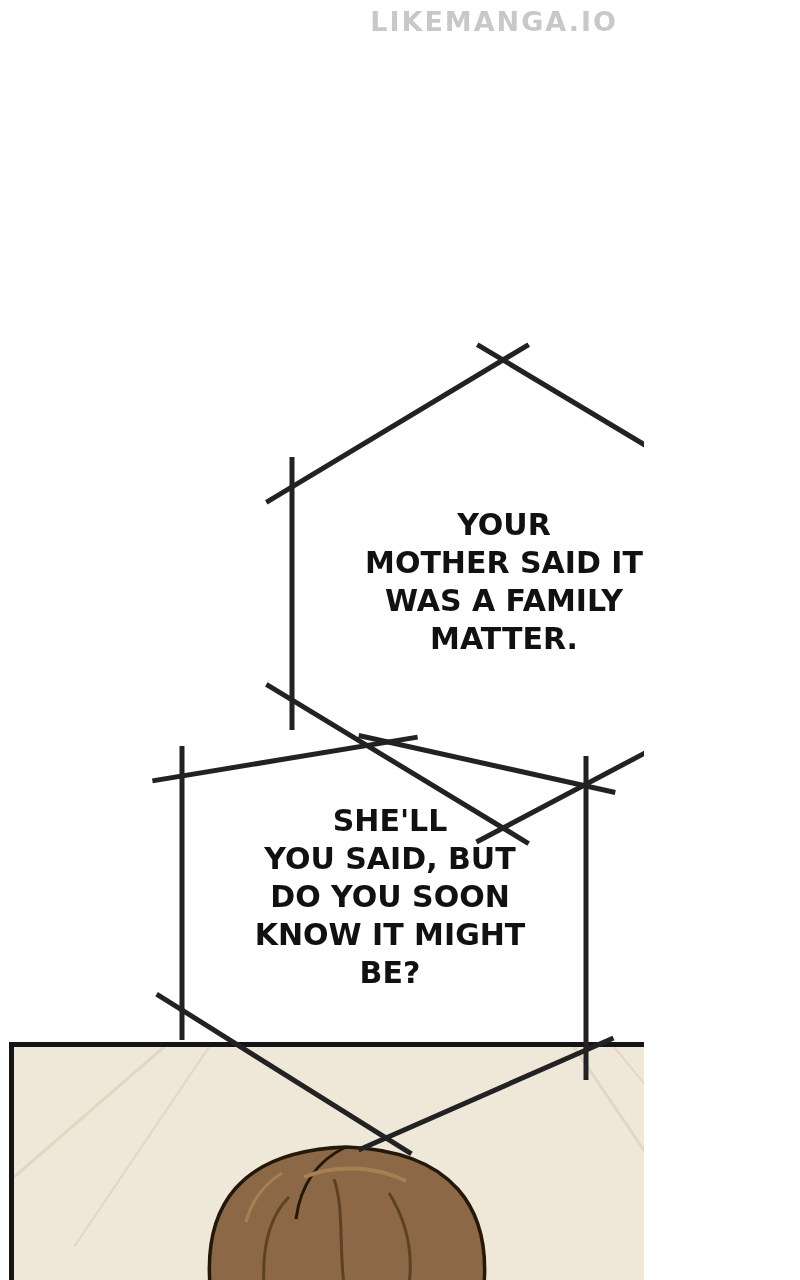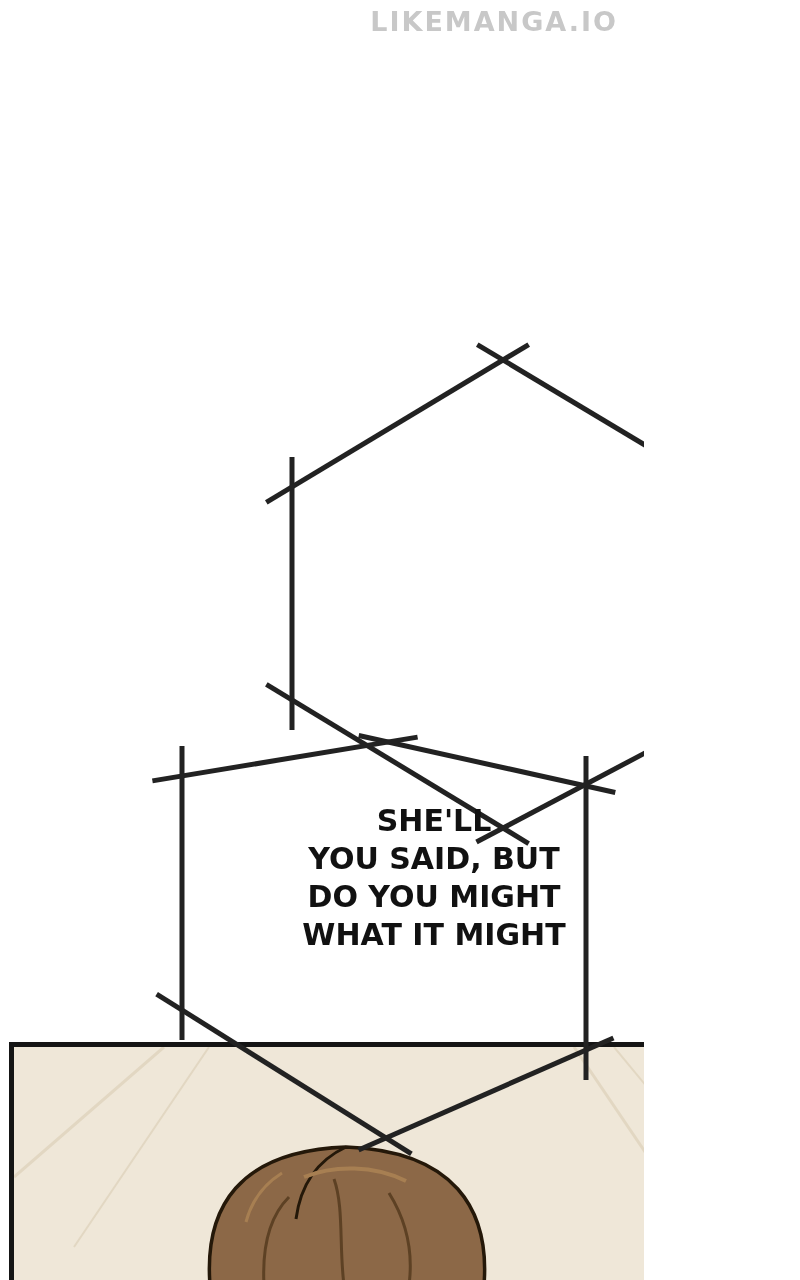--- a/index.html
+++ b/index.html
@@ -16,21 +16,21 @@
   .watermark{position:absolute;top:6px;right:26px;z-index:5;
     font-size:27px;font-weight:bold;letter-spacing:2px;color:var(--watermark);}
 
   #hex-svg{position:absolute;left:0;top:0;z-index:3;pointer-events:none;}
   .hexline{stroke:var(--line);stroke-width:5;stroke-linecap:butt;}
 
   .bubble{position:absolute;z-index:4;width:420px;text-align:center;
     color:var(--text);font-weight:bold;font-size:30px;line-height:38px;}
   .bubble .line{display:block;white-space:nowrap;}
   .bubble1{left:294px;top:506px;}
-  .bubble2{left:180px;top:802px;margin-left:44px;}
+  .bubble2{left:180px;top:802px;}
 
   .panel{position:absolute;left:9px;top:1042px;width:658px;height:238px;z-index:1;
     background:var(--panel-bg);
     border:5px solid var(--panel-border);border-bottom:none;}
   .panel svg{display:block;}
 </style>
 </head>
 <body>
 
 <div class="page">
@@ -45,26 +45,33 @@
       <line x1="292" y1="730" x2="292" y2="457" class="hexline"></line>
       <line x1="266.2967341950085" y1="502.4706860532413" x2="528.7032658049915" y2="344.5293139467587" class="hexline"></line>
       <line x1="358.71438819448144" y1="735.4920862654403" x2="615.2856118055186" y2="792.5079137345597" class="hexline"></line>
       <line x1="586" y1="756" x2="586" y2="1080" class="hexline"></line>
       <line x1="613.4594509726829" y1="1037.9178415720196" x2="358.540549027317" y2="1150.0821584279804" class="hexline"></line>
       <line x1="411.4119168352444" y1="1153.944732131918" x2="156.58808316475557" y2="994.055267868082" class="hexline"></line>
       <line x1="182" y1="1040" x2="182" y2="746" class="hexline"></line>
       <line x1="152.4004521072357" y1="780.885362273563" x2="417.5995478927643" y2="737.114637726437" class="hexline"></line>
     </svg>
 
+  <div class="bubble bubble1">
+    <span class="line">YOUR</span>
+    <span class="line">MOTHER SAID IT</span>
+    <span class="line">WAS A FAMILY</span>
+    <span class="line">MATTER.</span>
+  </div>
 
   <div class="bubble bubble2">
     <span class="line">SHE'LL</span>
     <span class="line">YOU SAID, BUT</span>
-    <span class="line">DO YOU MIGHT</span>
-    <span class="line">WHAT IT MIGHT</span>
+    <span class="line">DO YOU SOON</span>
+    <span class="line">KNOW IT MIGHT</span>
+    <span class="line">BE?</span>
   </div>
 
   <div class="panel">
     <svg width="658" height="238" viewBox="0 0 658 238">
 
       <line x1="150" y1="0" x2="0" y2="130" stroke="var(--wall-line)" stroke-width="3"></line>
       <line x1="195" y1="0" x2="60" y2="200" stroke="var(--wall-line)" stroke-width="2"></line>
       <line x1="560" y1="0" x2="648" y2="130" stroke="var(--wall-line)" stroke-width="3"></line>
       <line x1="600" y1="0" x2="658" y2="70" stroke="var(--wall-line)" stroke-width="2"></line>
 

